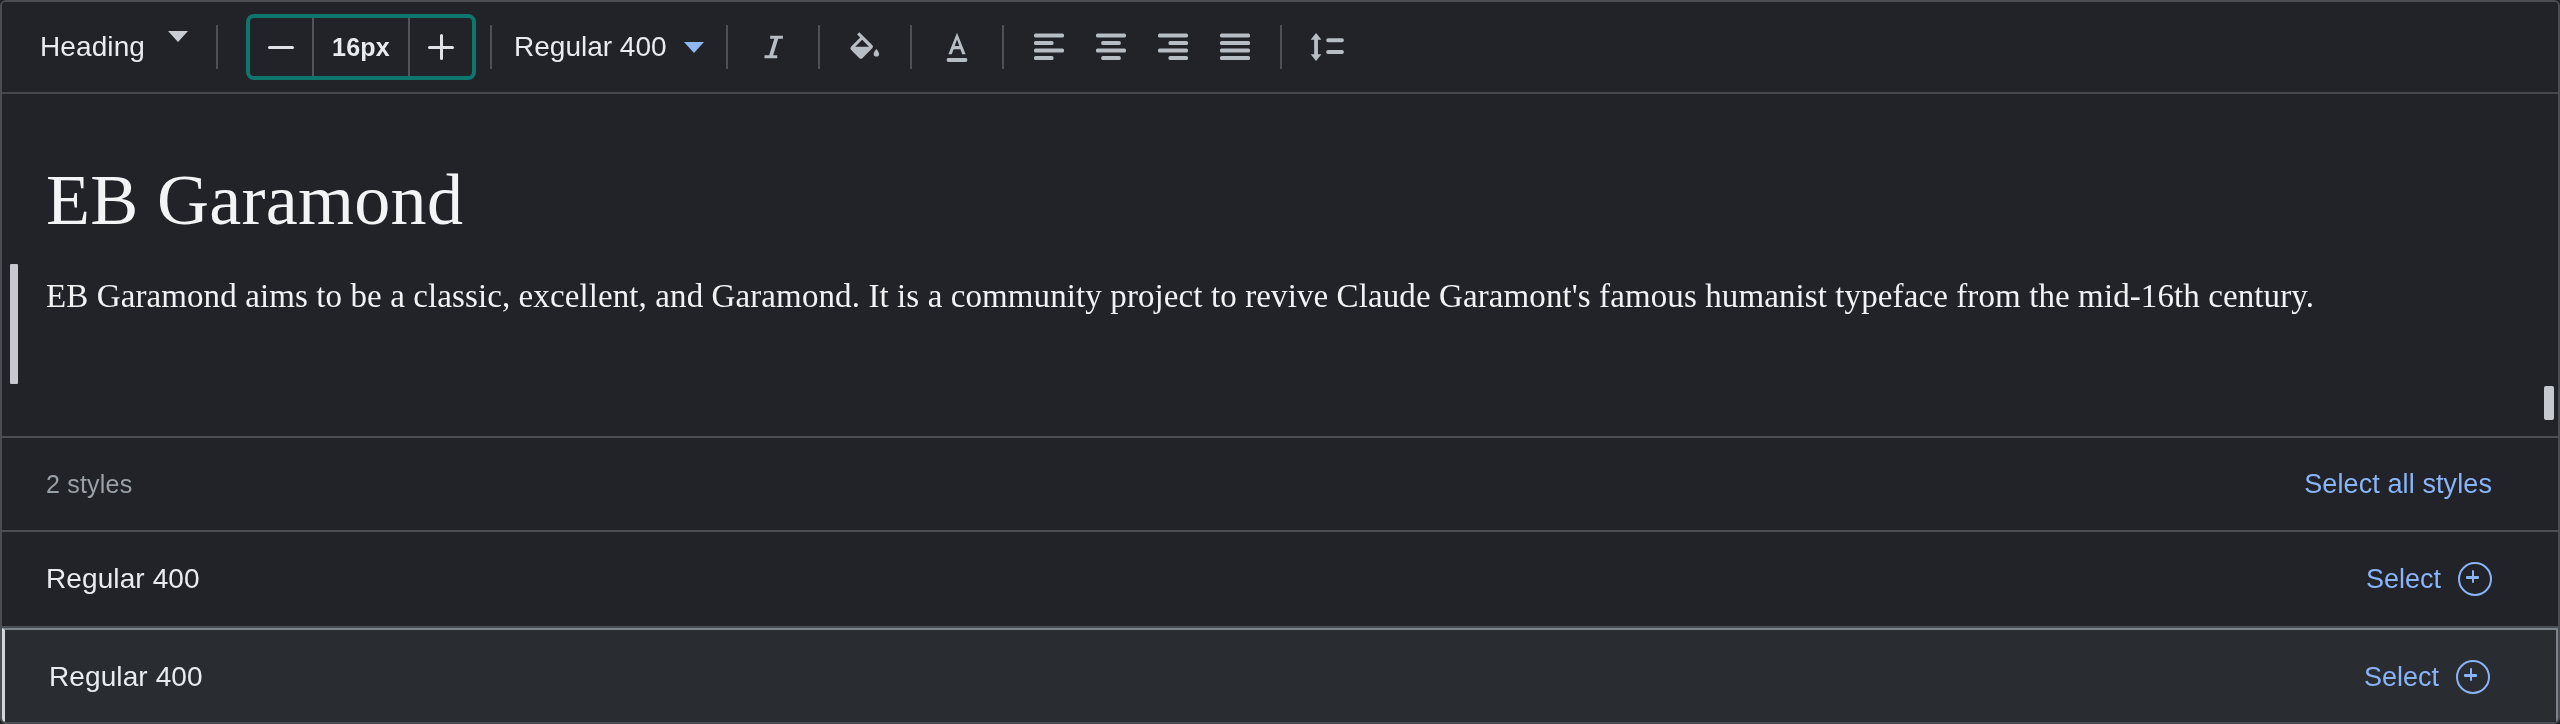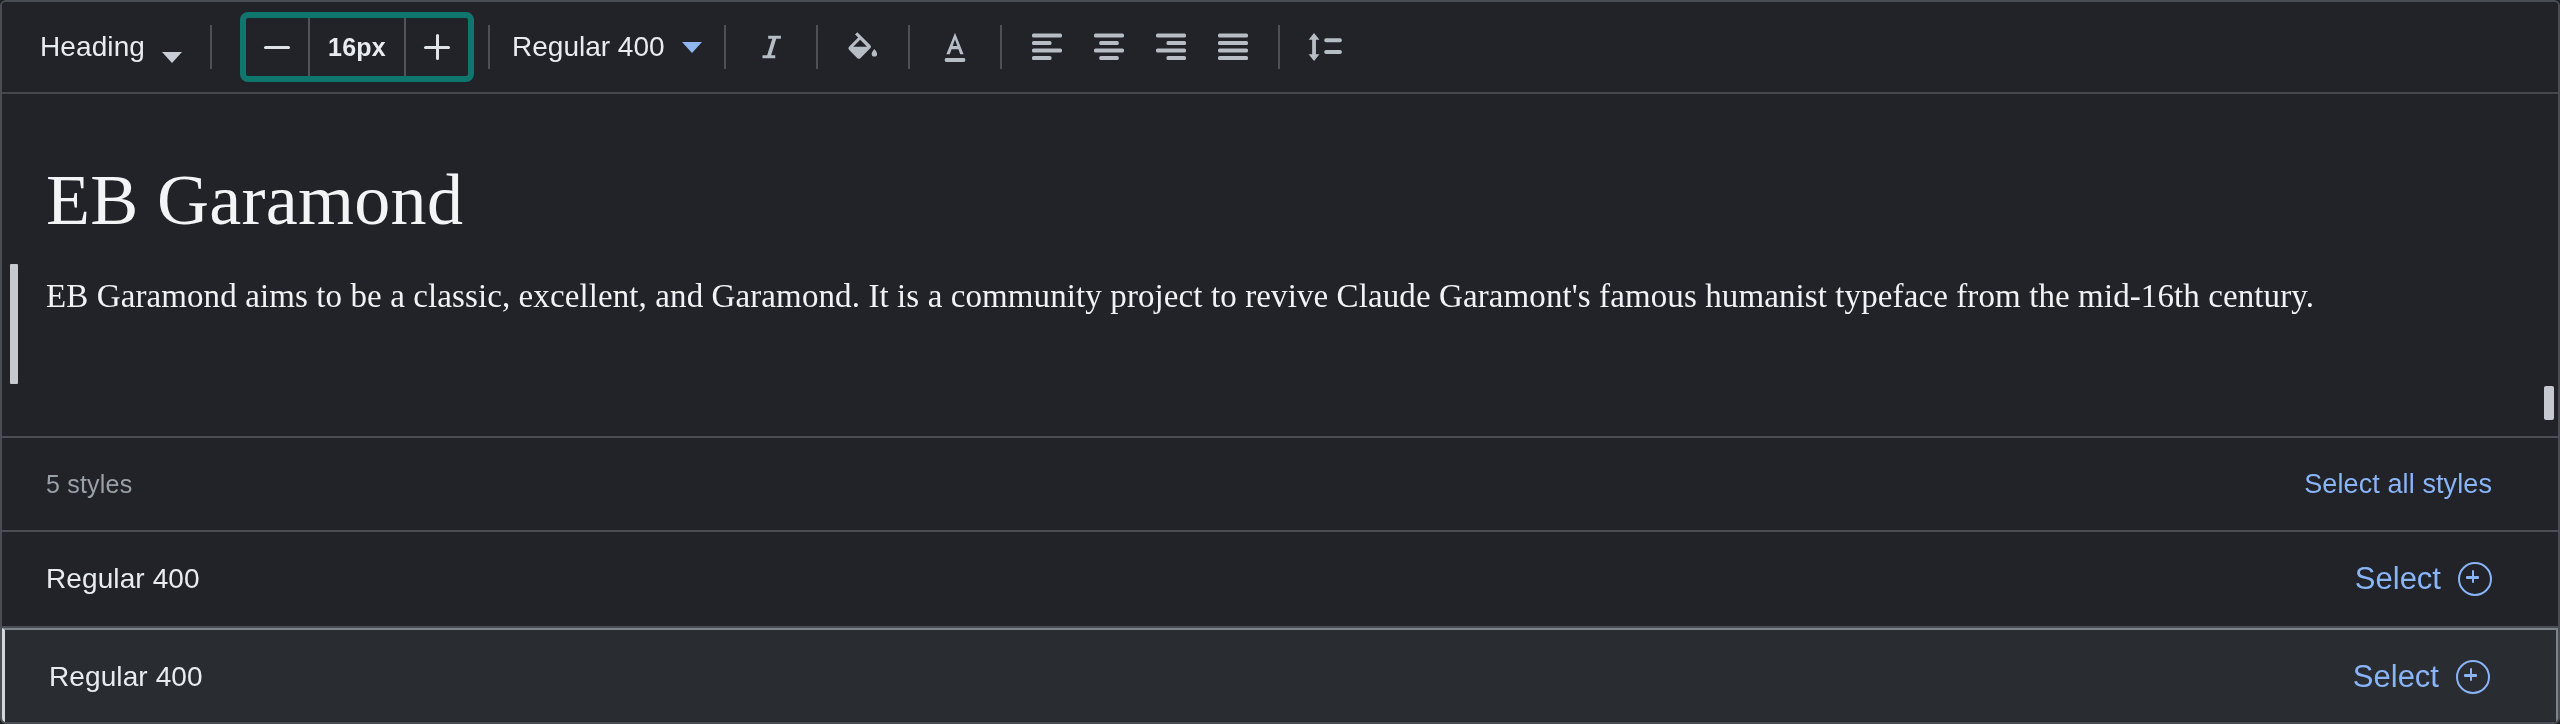--- a/index.html
+++ b/index.html
@@ -39,22 +39,22 @@
     width: 2px;
     height: 44px;
     background: #4d5156;
     margin: 0 14px;
     flex: none;
   }
 
   
   .style-select {
     display: flex;
-    align-items: flex-end;
-    gap: 17px;
+    align-items: flex-start;
+    gap: 23px;
     padding: 10px 14px;
     border-radius: 5px;
     cursor: pointer;
     margin-left: 4px;
   }
   .style-select .lbl {
     font-size: 28px;
     color: #e9ecef;
     letter-spacing: .1px;
     white-space: nowrap;
@@ -65,21 +65,21 @@
     border-right: 10px solid transparent;
     border-top: 11px solid #c9ced4;
     flex: none;
   }
 
   
   .stepper {
     display: flex;
     align-items: stretch;
     height: 58px;
-    border: 6px solid #0f766e;
+    border: 4px solid #0f766e;
     border-radius: 8px;
     overflow: hidden;
     margin-left: 14px;
   }
   .stepper .btn {
     width: 62px;
     display: flex;
     align-items: center;
     justify-content: center;
     cursor: pointer;
@@ -231,21 +231,21 @@
     color: #e9ecef;
     letter-spacing: .1px;
   }
   .select-action {
     display: flex;
     align-items: center;
     gap: 17px;
     color: #8ab4f8;
   }
   .select-action .txt {
-    font-size: 31px;
+    font-size: 27px;
     color: #8ab4f8;
     font-weight: 500;
   }
   .plus-circle {
     width: 30px; height: 30px;
     border: 2.5px solid #8ab4f8;
     border-radius: 50%;
     position: relative;
     flex: none;
   }
@@ -367,21 +367,21 @@
   <div class="preview">
     <div class="font-title">EB Garamond</div>
     <div class="desc-wrap">
       <span class="caret-bar"></span>
       <div class="desc">EB Garamond aims to be a classic, excellent, and Garamond.  It is a community project to revive Claude Garamont's famous humanist typeface from the mid-16th century.</div>
     </div>
     <div class="mini-scroll"></div>
   </div>
 
   <div class="styles-head">
-    <span class="styles-count">5 styles</span>
+    <span class="styles-count">2 styles</span>
     <span class="link">Select all styles</span>
   </div>
 
   <div class="style-row">
     <span class="style-name">Regular 400</span>
     <span class="select-action">
       <span class="txt">Select</span>
       <span class="plus-circle"></span>
     </span>
   </div>

